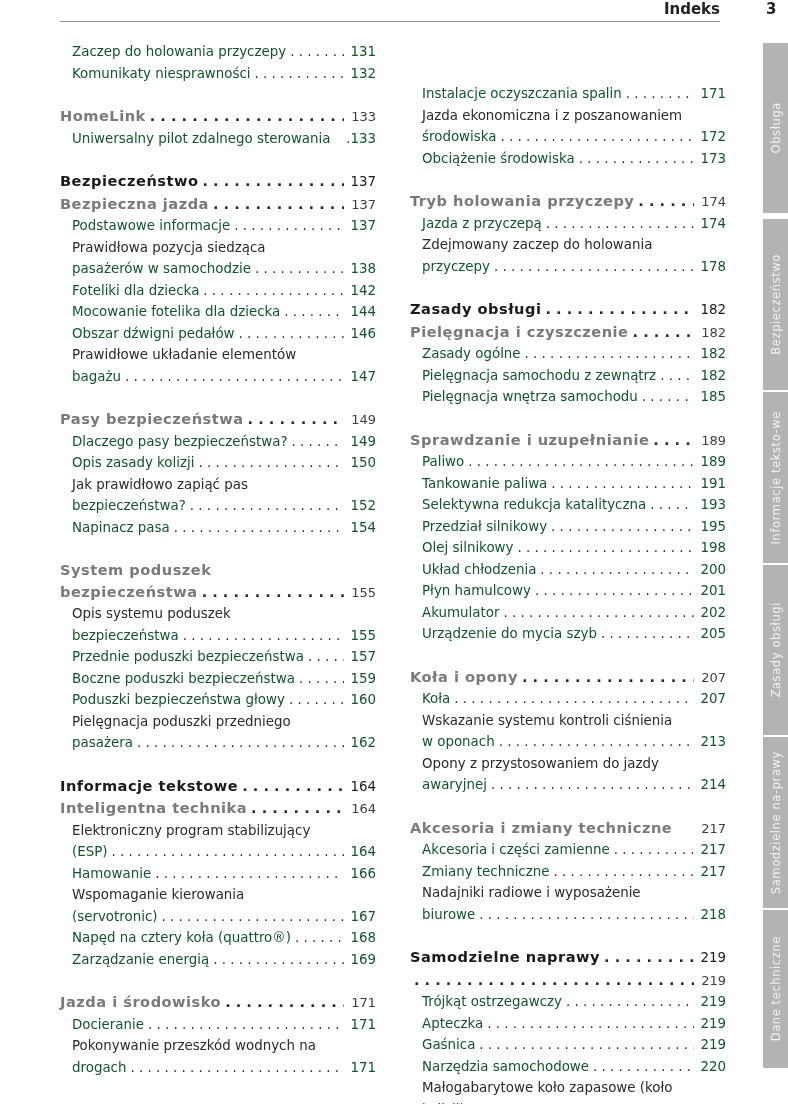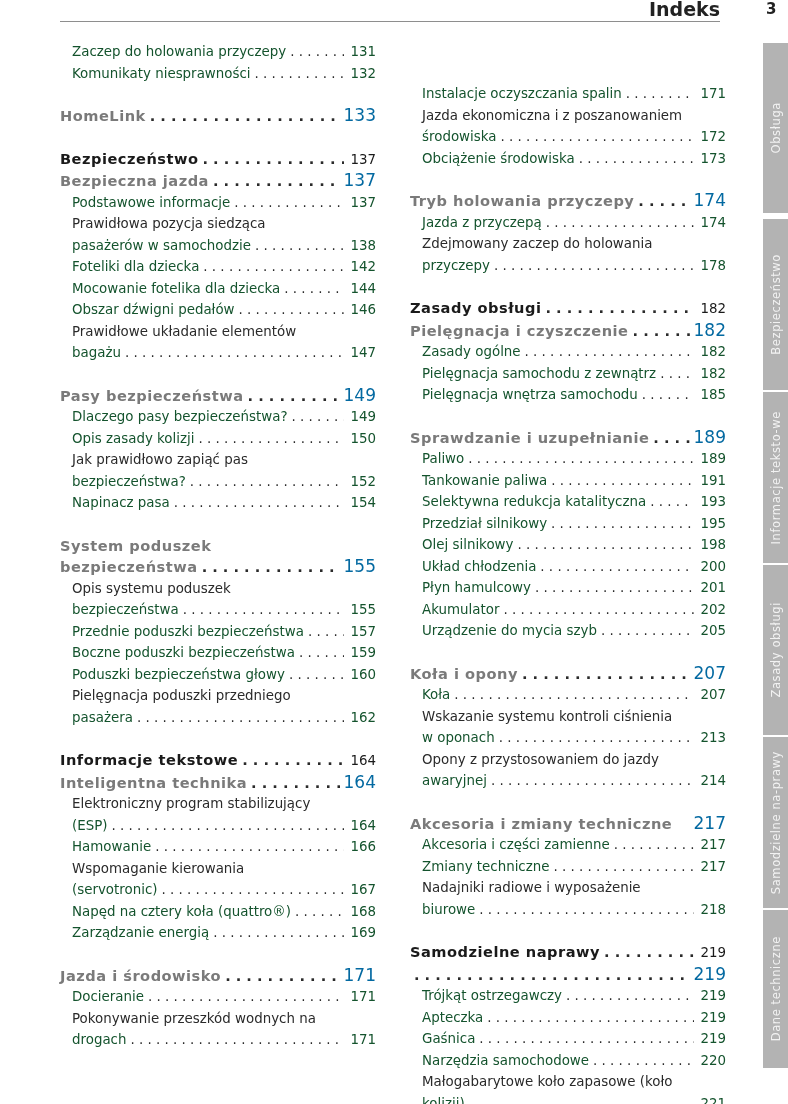--- a/index.html
+++ b/index.html
@@ -1,39 +1,39 @@
 <!DOCTYPE html>
 <html><head>
 <meta charset="utf-8">
 <style>
   html, body { margin: 0; padding: 0; }
   body {
     width: 788px; height: 1104px; background: #ffffff; position: relative; overflow: hidden;
     font-family: "DejaVu Sans", sans-serif; color: #2a2a2a;
   }
   .header-rule { position: absolute; left: 60px; top: 21px; width: 660px; height: 1px; background: #8e8e8e; }
-  .header-title { position: absolute; right: 68px; top: 0px; font-size: 19px; font-weight: bold; color: #222; line-height: 18px; }
+  .header-title { position: absolute; right: 68px; top: 0px; font-size: 15px; font-weight: bold; color: #222; line-height: 18px; }
   .header-page { position: absolute; left: 766px; top: 0px; font-size: 15px; font-weight: bold; color: #222; line-height: 18px; }
 
   .col { position: absolute; top: 41px; width: 316px; }
   .col-left { left: 60px; }
   .col-right { left: 410px; margin-top: 42px; }
 
   .entry { display: flex; align-items: baseline; line-height: 21.5px; font-size: 13.4px; }
   .entry .text { white-space: nowrap; }
   .entry .dots { flex: 1; overflow: hidden; white-space: nowrap; margin: 0 4px; color: #2a2a2a; letter-spacing: 2.2px; }
   .entry .dots::after { content: ". . . . . . . . . . . . . . . . . . . . . . . . . . . . . . . . . . . . . . . . . . . . . . . . . . . . . . ."; letter-spacing: 0; }
   .entry .page { min-width: 28px; text-align: right; }
   .entry.sub { padding-left: 12px; color: #14532d; }
   .entry.cont { padding-left: 12px; }
   .entry.h1 { font-weight: bold; font-size: 14.6px; color: #1a1a1a; letter-spacing: 0.5px; }
   .entry.h1 .page { font-weight: normal; font-size: 13.4px; letter-spacing: 0; }
   .entry.h2 { font-weight: bold; font-size: 14.6px; color: #7a7a7a; letter-spacing: 0.5px; }
   .entry.h2 .dots { color: #2a2a2a; }
-  .entry.h2 .page { font-weight: normal; font-size: 17px; color: #0369a1; letter-spacing: 0; }
+  .entry.h2 .page { font-weight: normal; font-size: 13px; color: #404040; letter-spacing: 0; }
   .gap { height: 21px; }
 
   .tab {
     position: absolute; left: 763px; width: 25px; background: #b3b3b3;
     display: flex; align-items: center; justify-content: center; overflow: hidden;
   }
   .tab span {
     writing-mode: vertical-rl; transform: rotate(180deg);
     color: #f2f2f2; font-size: 11.5px; letter-spacing: 0.6px; white-space: nowrap; line-height: 12px;
   }
@@ -55,20 +55,25 @@
       <span class="text">Komunikaty niesprawności</span>
       <span class="dots"></span>
       <span class="page">132</span>
     </div>
     <div class="gap"></div>
     <div class="entry h2">
       <span class="text">HomeLink</span>
       <span class="dots"></span>
       <span class="page">133</span>
     </div>
+    <div class="entry sub">
+      <span class="text">Uniwersalny pilot zdalnego sterowania</span>
+      <span class="" style="flex: 1 1 0%;"></span>
+      <span class="page">.133</span>
+    </div>
     <div class="gap"></div>
     <div class="entry h1">
       <span class="text">Bezpieczeństwo</span>
       <span class="dots"></span>
       <span class="page">137</span>
     </div>
     <div class="entry h2">
       <span class="text">Bezpieczna jazda</span>
       <span class="dots"></span>
       <span class="page">137</span>

